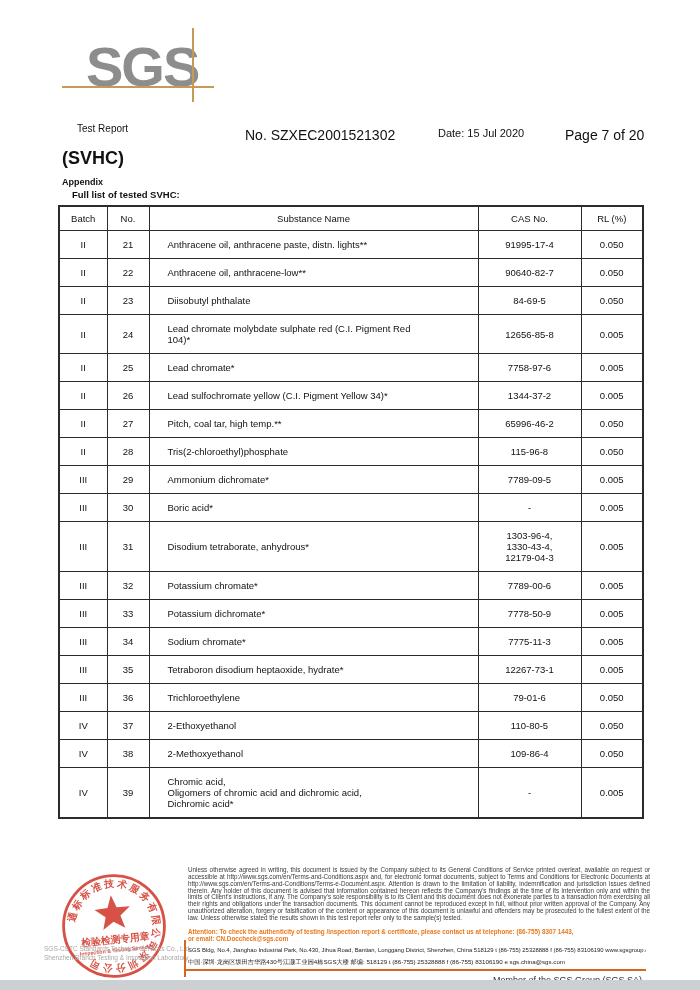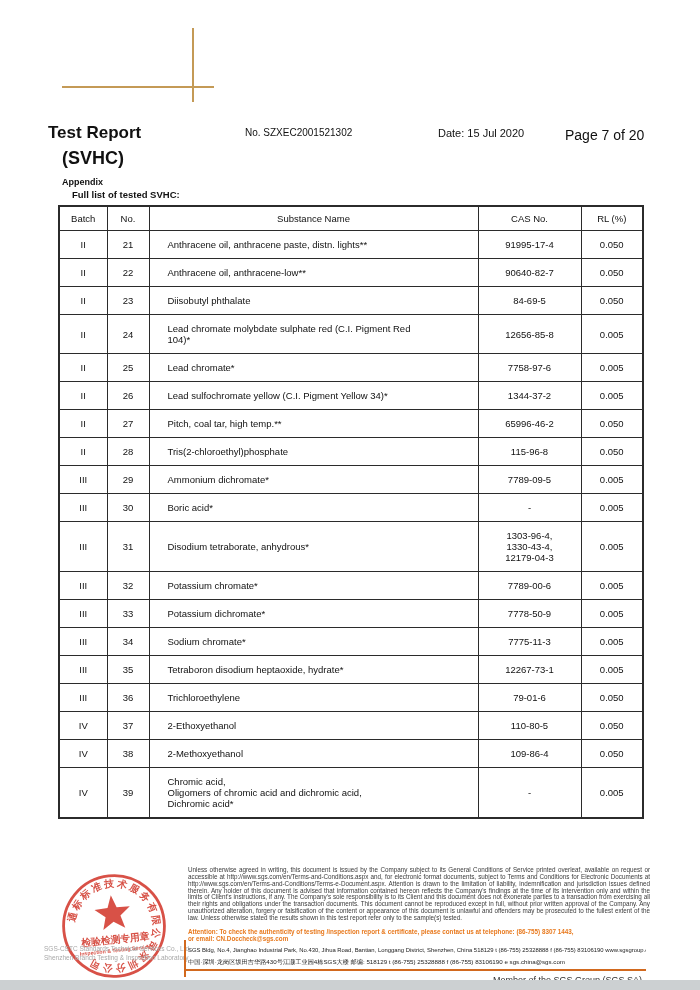--- a/index.html
+++ b/index.html
@@ -11,23 +11,23 @@
   }
   
   .logo-text {
     position:absolute; left:86px; top:34px;
     font-size:56px; font-weight:bold; color:#8d8d8d; letter-spacing:-2px;
     font-family:"Liberation Sans","DejaVu Sans",sans-serif;
   }
   .logo-vline { position:absolute; left:192px; top:28px; width:2px; height:74px; background:#c49a56; }
   .logo-hline { position:absolute; left:62px; top:86px; width:152px; height:2px; background:#c49a56; }
   
-  .title-1 { position:absolute; left:48px; top:123px; font-size:17px; font-weight:bold; }
+  .title-1 { position:absolute; left:77px; top:123px; font-size:10px; font-weight:normal; }
   .title-2 { position:absolute; left:62px; top:148px; font-size:18px; font-weight:bold; }
-  .report-no { position:absolute; left:245px; top:127px; font-size:10px; }
+  .report-no { position:absolute; left:245px; top:127px; font-size:14px; }
   .report-date { position:absolute; left:426px; top:127px; font-size:11px;padding-left:12px; }
   .report-page { position:absolute; left:565px; top:127px; font-size:14px; }
   .appendix { position:absolute; left:62px; top:177px; font-size:9px; font-weight:bold; }
   .list-heading { position:absolute; left:72px; top:189px; font-size:9.5px; font-weight:bold; }
   
   .svhc-table {
     position:absolute; left:58px; top:205px; width:584px;
     border-collapse:collapse; table-layout:fixed;
     border:2px solid #2b2b2b;
   }
@@ -59,20 +59,21 @@
     position:absolute; left:44px; top:944px; width:150px;
     font-size:6.5px; line-height:9px; color:#a8a8a8;
   }
   .stamp { position:absolute; left:58px; top:870px; width:112px; height:112px; transform:rotate(-6deg); opacity:0.92; }
 </style>
 </head>
 <body>
 
 <div class="page">
 
+  <div class="logo-text">SGS</div>
   <div class="logo-vline"></div>
   <div class="logo-hline"></div>
 
   <div class="title-1">Test Report</div>
   <div class="title-2">(SVHC)</div>
   <div class="report-no">No. SZXEC2001521302</div>
   <div class="report-date">Date: 15 Jul 2020</div>
   <div class="report-page">Page 7 of 20</div>
   <div class="appendix">Appendix</div>
   <div class="list-heading">Full list of tested SVHC:</div>

